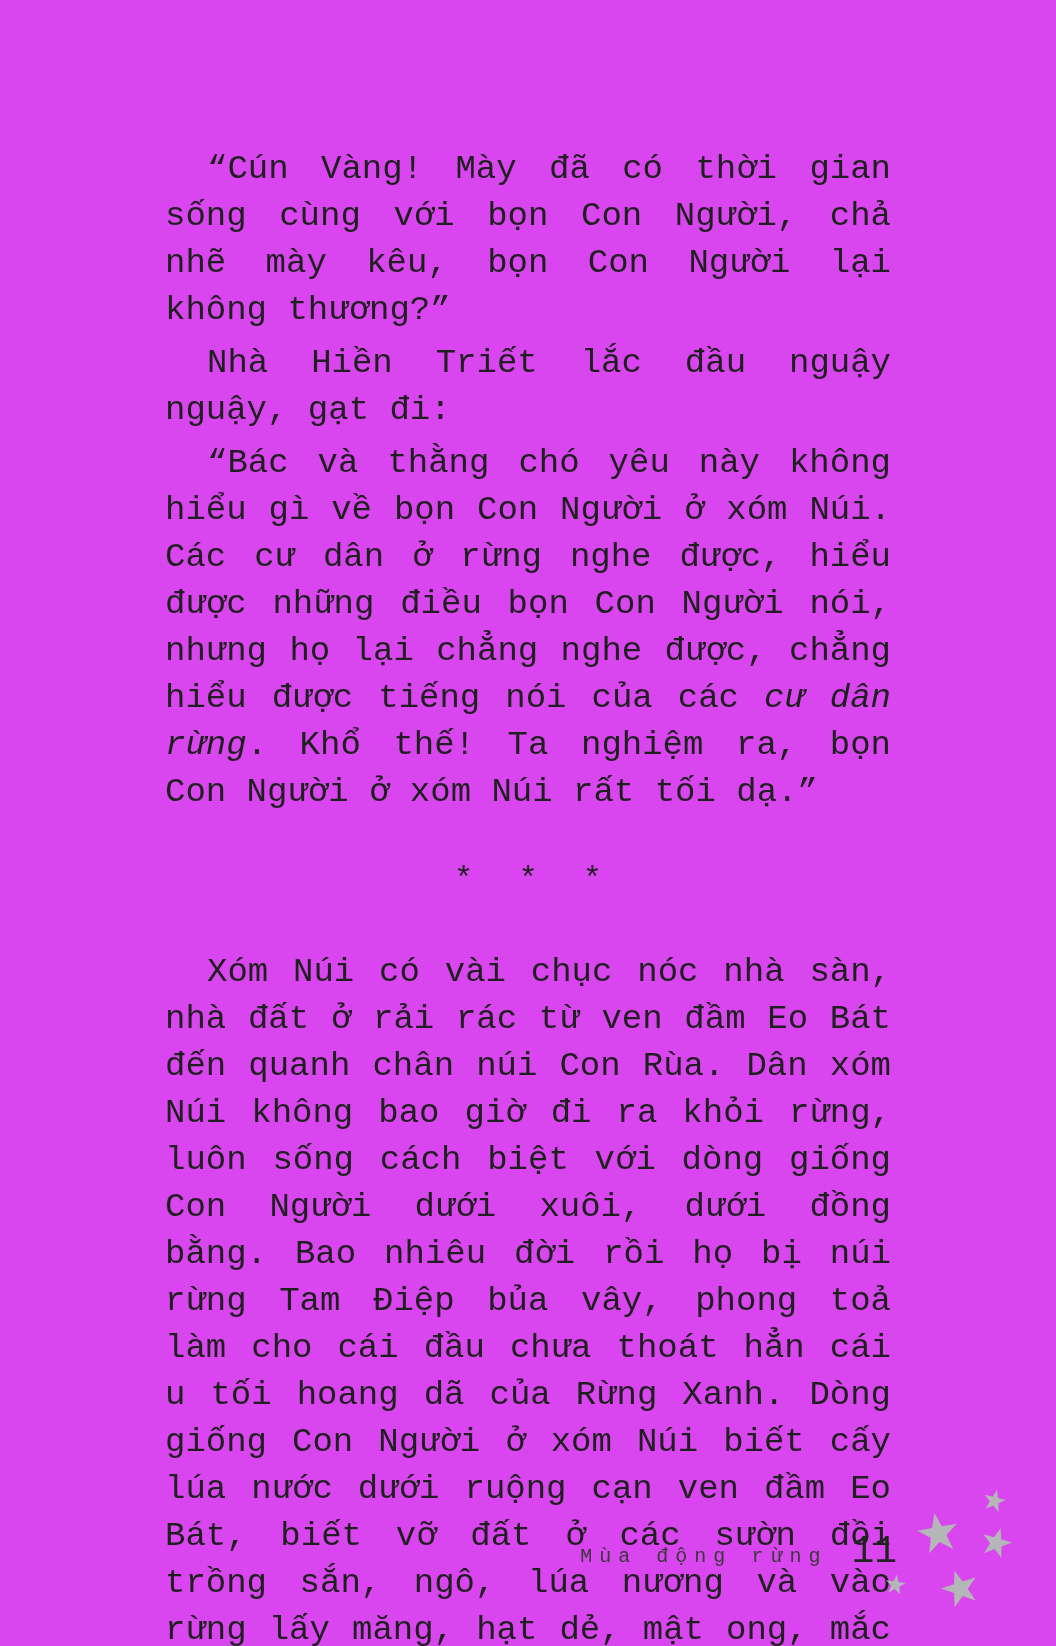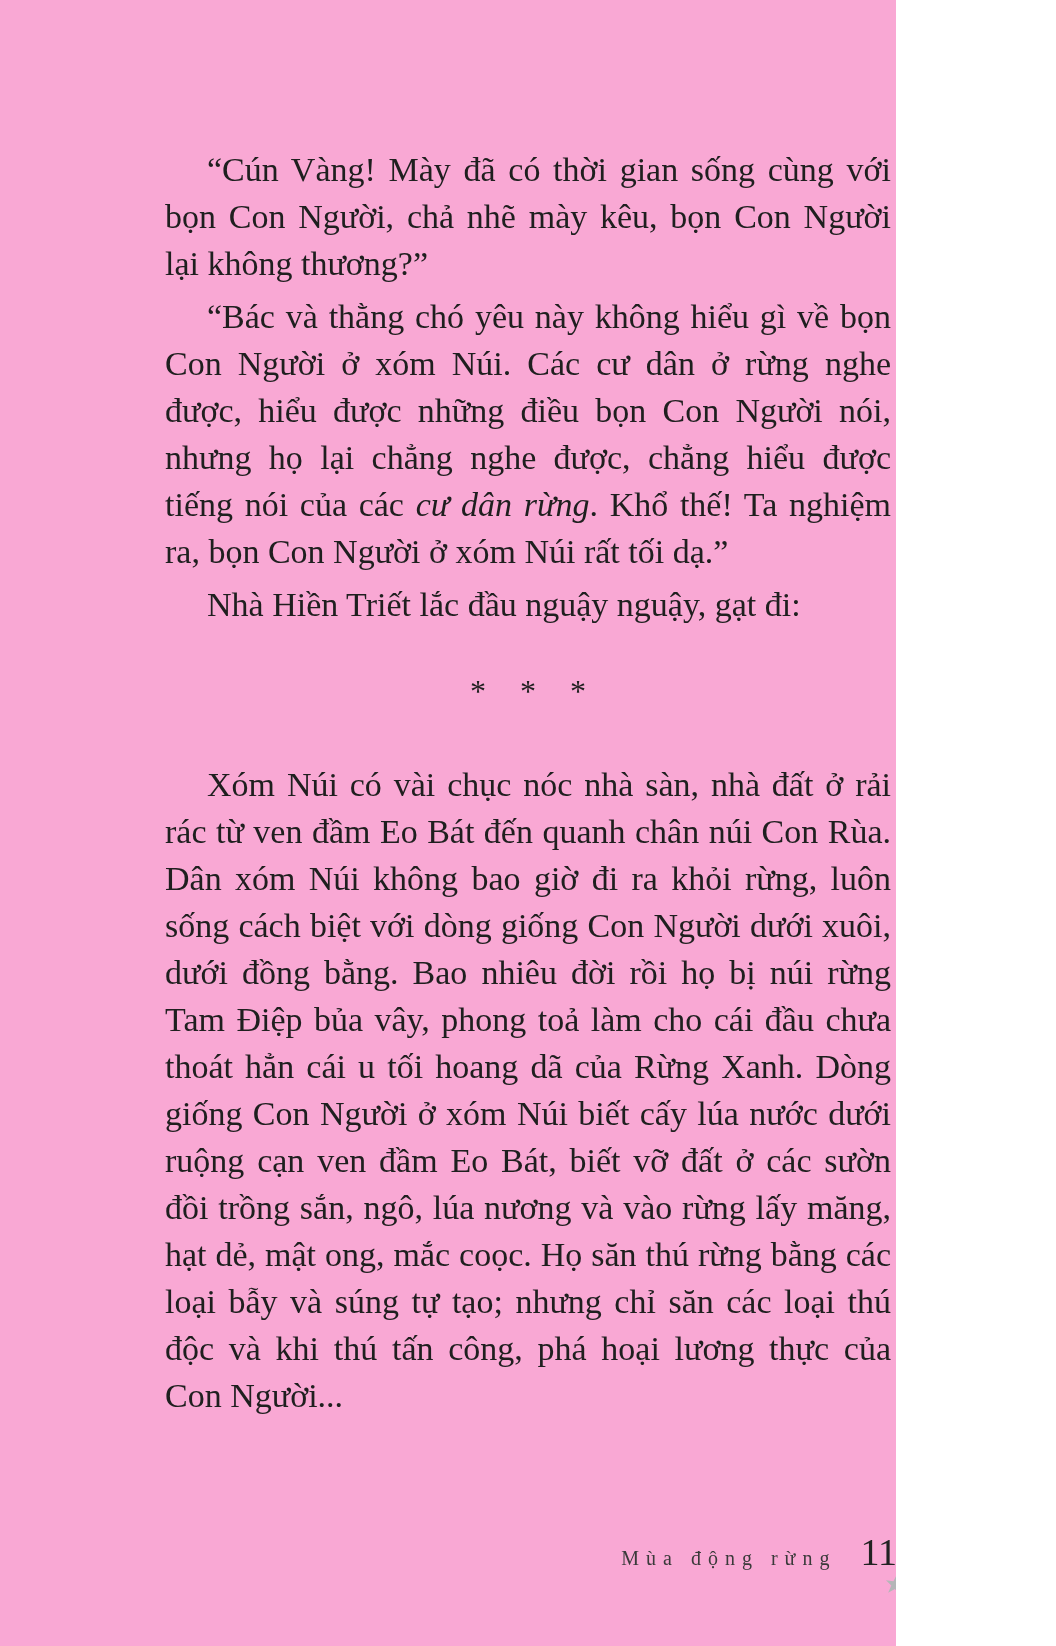--- a/index.html
+++ b/index.html
@@ -3,25 +3,25 @@
 <meta charset="utf-8">
 <title>Book page</title>
 <style>
   html, body {
     margin: 0;
     padding: 0;
     background: #ffffff;
   }
   .page {
     position: relative;
-    width: 896px;
+    width: 1056px;
     height: 1646px;
-    background: #f9a8d4;
+    background: #d946ef;
     overflow: hidden;
-    font-family: Liberation Serif, serif;
+    font-family: Liberation Mono, monospace;
     color: #1f1f1f;
   }
   .text-block {
     position: absolute;
     left: 165px;
     top: 146px;
     width: 726px;
     font-size: 34px;
     line-height: 47px;
     text-align: justify;
@@ -81,23 +81,23 @@
   .star-5 { left: 71px;  top: 99px;  width: 38px; height: 38px; transform: rotate(-18deg); }
 </style>
 </head>
 <body>
 
 <div class="page">
 
   <div class="text-block">
     <p>“Cún Vàng! Mày đã có thời gian sống cùng với bọn Con Người, chả nhẽ mày kêu, bọn Con Người lại không thương?”</p>
 
+    <p>Nhà Hiền Triết lắc đầu nguậy nguậy, gạt đi:</p>
+
     <p><span>“Bác và thằng chó yêu này không hiểu gì về bọn Con Người ở xóm Núi. Các cư dân ở rừng nghe được, hiểu được những điều bọn Con Người nói, nhưng họ lại chẳng nghe được, chẳng hiểu được tiếng nói của các </span><span class="italic">cư dân rừng</span><span>. Khổ thế! Ta nghiệm ra, bọn Con Người ở xóm Núi rất tối dạ.”</span></p>
-
-    <p>Nhà Hiền Triết lắc đầu nguậy nguậy, gạt đi:</p>
 
     <p class="separator">* * *</p>
 
     <p>Xóm Núi có vài chục nóc nhà sàn, nhà đất ở rải rác từ ven đầm Eo Bát đến quanh chân núi Con Rùa. Dân xóm Núi không bao giờ đi ra khỏi rừng, luôn sống cách biệt với dòng giống Con Người dưới xuôi, dưới đồng bằng. Bao nhiêu đời rồi họ bị núi rừng Tam Điệp bủa vây, phong toả làm cho cái đầu chưa thoát hẳn cái u tối hoang dã của Rừng Xanh. Dòng giống Con Người ở xóm Núi biết cấy lúa nước dưới ruộng cạn ven đầm Eo Bát, biết vỡ đất ở các sườn đồi trồng sắn, ngô, lúa nương và vào rừng lấy măng, hạt dẻ, mật ong, mắc coọc. Họ săn thú rừng bằng các loại bẫy và súng tự tạo; nhưng chỉ săn các loại thú độc và khi thú tấn công, phá hoại lương thực của Con Người...</p>
   </div>
 
   <div class="footer">
     <span class="footer-title">Mùa động rừng</span>
     <span class="footer-pagenum">11</span>
   </div>

